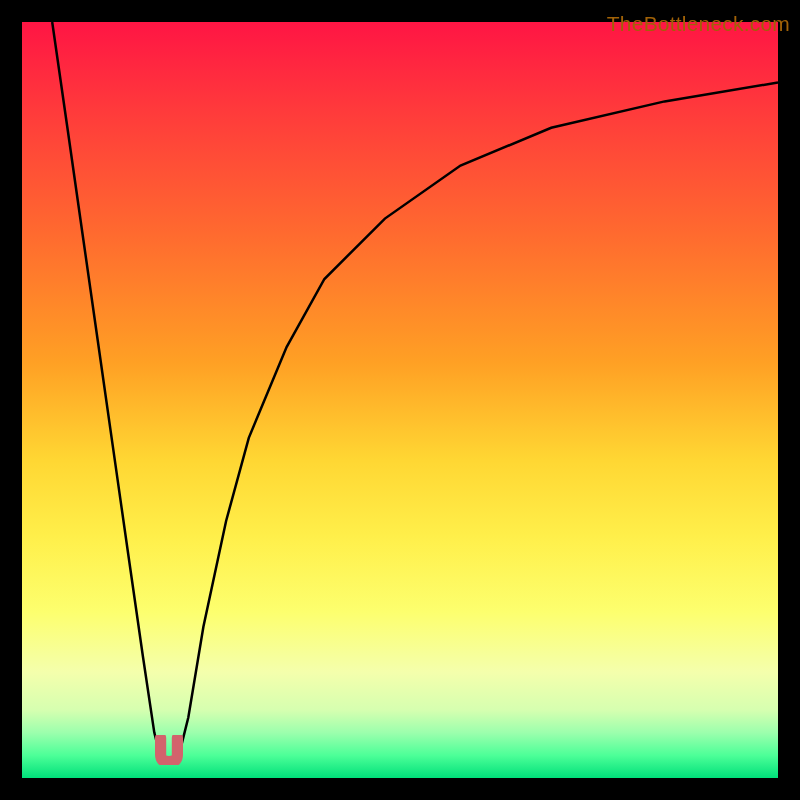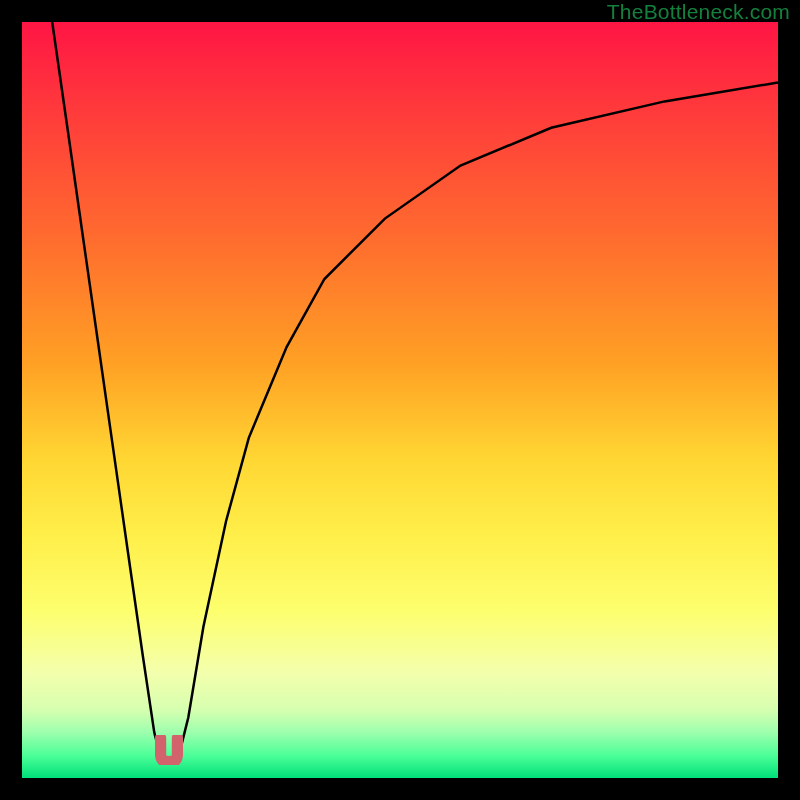--- a/index.html
+++ b/index.html
@@ -32,23 +32,23 @@
       #ffef4a 68%,
       #fdff6e 78%,
       #f4ffac 86%,
       #d6ffb0 91%,
       #9cffad 94%,
       #4dff98 97%,
       #00e07a 100%);
   }
   .watermark {
     position: absolute;
-    top: 0;
+    top: 12px;
     right: 10px;
-    color: #15803d;
+    color: #a16207;
     font-size: 21px;
     font-weight: 500;
     letter-spacing: 0.2px;
     z-index: 20;
   }
   svg.curves {
     position: absolute;
     left: 0;
     top: 0;
     width: 756px;

